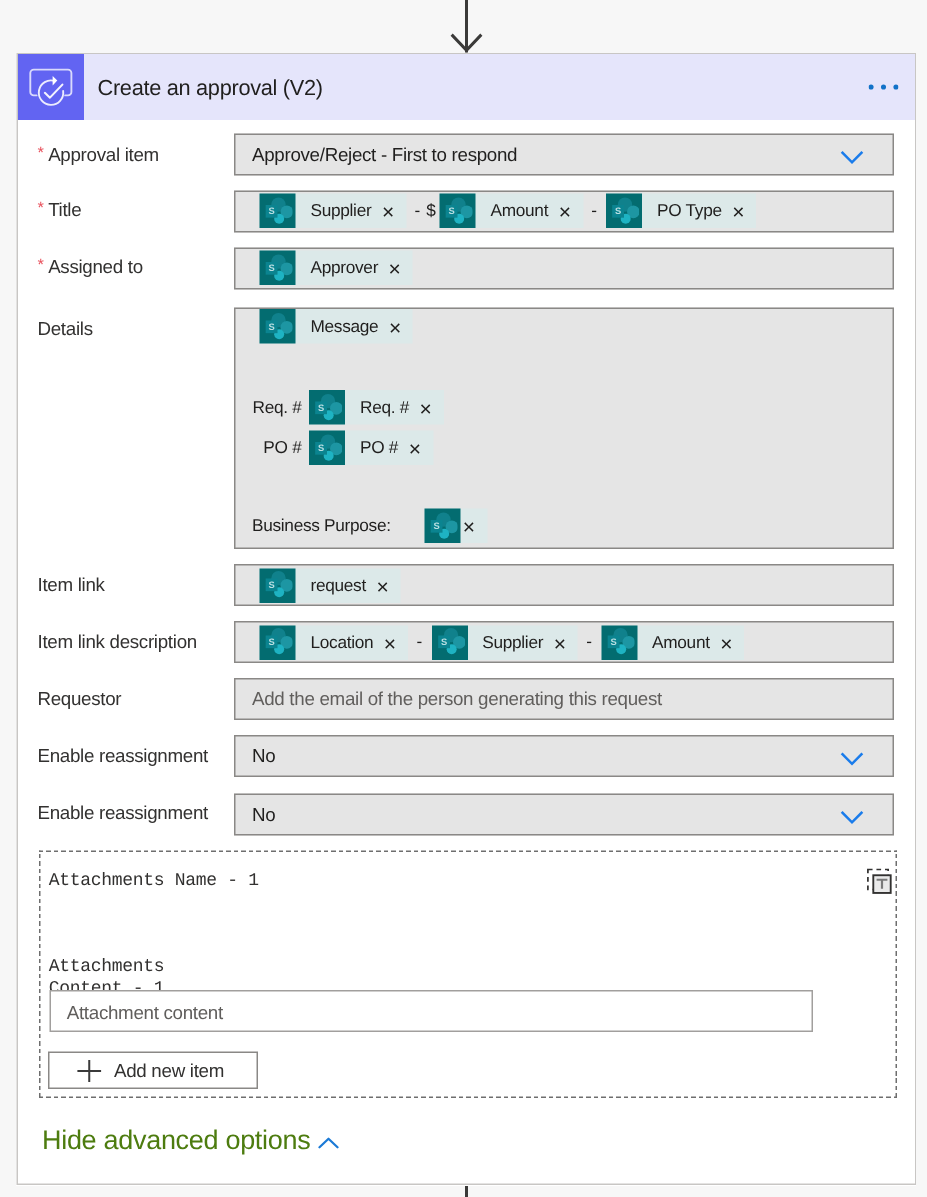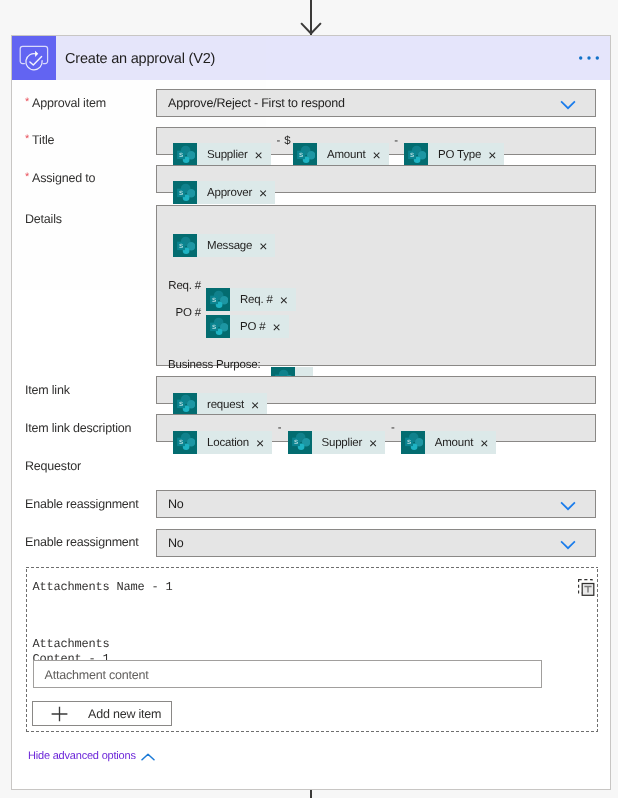--- a/index.html
+++ b/index.html
@@ -22,21 +22,21 @@
 
   .form{position:relative;height:706px;}
   .label{position:absolute;left:13px;font-size:12.5px;color:#323130;white-space:nowrap;line-height:15px;}
   .label .req{color:#e8505b;font-size:11px;position:relative;top:-2px;margin-right:3px;}
   .field{position:absolute;left:144px;width:440px;border:1px solid #8a8886;background:#e5e5e5;box-sizing:border-box;}
   .fval{font-size:12.5px;color:#201f1e;padding-left:11px;line-height:26px;white-space:nowrap;}
   .fval.ph{color:#605e5c;}
   .chev{position:absolute;right:19px;top:10px;}
 
   .tokline{display:flex;align-items:center;padding-left:16px;height:26px;}
-  .chip{display:inline-flex;align-items:center;height:23px;background:#dce9e9;flex:none;margin-top:28px;}
+  .chip{display:inline-flex;align-items:center;height:23px;background:#dce9e9;flex:none;}
   .chip-ico{width:24px;height:23px;background:#036c70;flex:none;display:flex;align-items:center;justify-content:center;}
   .chip-lbl{font-size:11.5px;color:#201f1e;padding:0 5px 0 10px;white-space:nowrap;line-height:23px;position:relative;top:1px;}
   .chip-x{font-size:14px;color:#201f1e;padding:0 8px 0 2px;line-height:23px;cursor:pointer;letter-spacing:0;position:relative;top:1px;}
   .sep{font-size:11.5px;color:#201f1e;white-space:pre;padding:0 2px;letter-spacing:0.4px;}
   .pre{font-size:11.5px;color:#201f1e;white-space:pre;display:inline-block;text-align:right;}
 
   .dline{position:absolute;display:flex;align-items:center;}
 
   .attach{position:absolute;left:13.5px;top:487px;width:572px;height:165px;box-sizing:border-box;
     background-image:
@@ -44,27 +44,27 @@
       repeating-linear-gradient(90deg,#6e6e6e 0 3px,transparent 3px 5px),
       repeating-linear-gradient(0deg,#6e6e6e 0 3px,transparent 3px 5px),
       repeating-linear-gradient(0deg,#6e6e6e 0 3px,transparent 3px 5px);
     background-size:100% 1px,100% 1px,1px 100%,1px 100%;
     background-position:0 0,0 100%,0 0,100% 0;
     background-repeat:no-repeat;}
   .at-lbl{position:absolute;font-size:12px;color:#323130;line-height:14px;font-family:Liberation Mono, monospace;}
   .at-in{position:absolute;left:7px;width:509px;height:28px;border:1px solid #a19f9d;box-sizing:border-box;background:#fff;}
   .at-in span{font-size:12.5px;color:#605e5c;padding:3px 0 0 11px;line-height:23px;display:block;}
   .addbtn{position:absolute;left:6.5px;top:134px;width:140px;height:25px;border:1px solid #8a8886;background:#fff;
-          box-sizing:border-box;display:flex;align-items:center;cursor:pointer;gap:12px;}
+          box-sizing:border-box;display:flex;align-items:center;cursor:pointer;}
   .addbtn .plus{margin-left:18px;margin-right:8px;display:flex;}
   .addbtn .t{font-size:12.5px;color:#323130;}
   .tmode{position:absolute;left:552px;top:12px;cursor:pointer;}
 
   .footer{position:absolute;left:16px;top:670px;display:flex;align-items:center;cursor:pointer;}
-  .footer .lk{font-size:11px;color:#6d28d9;}
+  .footer .lk{font-size:18px;color:#4d7c0f;}
   .footer .fc{margin-left:5px;position:relative;top:1px;}
 </style>
 </head>
 <body>
 
 <div class="conn-line-top"></div>
 <div class="conn-arrow-top">
   <svg width="22" height="14" viewBox="0 0 22 14">
       <path d="M1.1 1.1 L11 11.5 L20.9 1.1" fill="none" stroke="#3b3a39" stroke-width="2"></path>
     </svg>
@@ -209,21 +209,21 @@
                 <circle cx="12.0" cy="16.3" r="3.0" fill="#1eb3c3"></circle>
                 <rect x="3.9" y="8.1" width="7.1" height="7.6" fill="#0b8490"></rect>
                 <text x="7.4" y="13.6" font-family="Liberation Sans,sans-serif" font-size="5.6" font-weight="bold" fill="#b9dee1" text-anchor="middle" letter-spacing="0">S</text>
               </svg>
             </span>
             <span class="chip-lbl">PO #</span>
             <span class="chip-x">×</span>
           </span>
         </div>
         <div class="dline" style="left:11px;top:133px">
-          <span class="pre" style="padding-right:10px">Business Purpose:</span>
+          <span class="pre" style="padding-right:22px">Business Purpose:</span>
           <span class="chip">
             <span class="chip-ico">
               <svg class="spico" width="20" height="20" viewBox="2 4.5 18 15">
                 <circle cx="11.6" cy="7.9" r="4.3" fill="#10818c"></circle>
                 <circle cx="16.6" cy="12.2" r="3.8" fill="#1d96a3"></circle>
                 <circle cx="12.0" cy="16.3" r="3.0" fill="#1eb3c3"></circle>
                 <rect x="3.9" y="8.1" width="7.1" height="7.6" fill="#0b8490"></rect>
                 <text x="7.4" y="13.6" font-family="Liberation Sans,sans-serif" font-size="5.6" font-weight="bold" fill="#b9dee1" text-anchor="middle" letter-spacing="0">S</text>
               </svg>
             </span>
@@ -289,20 +289,23 @@
                 <rect x="3.9" y="8.1" width="7.1" height="7.6" fill="#0b8490"></rect>
                 <text x="7.4" y="13.6" font-family="Liberation Sans,sans-serif" font-size="5.6" font-weight="bold" fill="#b9dee1" text-anchor="middle" letter-spacing="0">S</text>
               </svg>
             </span>
             <span class="chip-lbl">Amount</span>
             <span class="chip-x">×</span>
           </span>
         </div>
       </div>
 <div class="label" style="top:378.5px"><span>Requestor</span></div>
+<div class="field" style="top:372px;height:28px">
+        <div class="fval ph">Add the email of the person generating this request</div>
+      </div>
 <div class="label" style="top:416.5px"><span>Enable reassignment</span></div>
 <div class="field" style="top:410px;height:28px">
         <div class="fval">No</div>
         <span class="chev">
           <svg width="16" height="10" viewBox="0 0 16 10">
             <path d="M1.1 1.3 L8 8.2 L14.9 1.3" fill="none" stroke="#1a7ceb" stroke-width="1.7" stroke-linecap="butt" stroke-linejoin="miter"></path>
           </svg>
         </span>
       </div>
 <div class="label" style="top:455px"><span>Enable reassignment</span></div>

